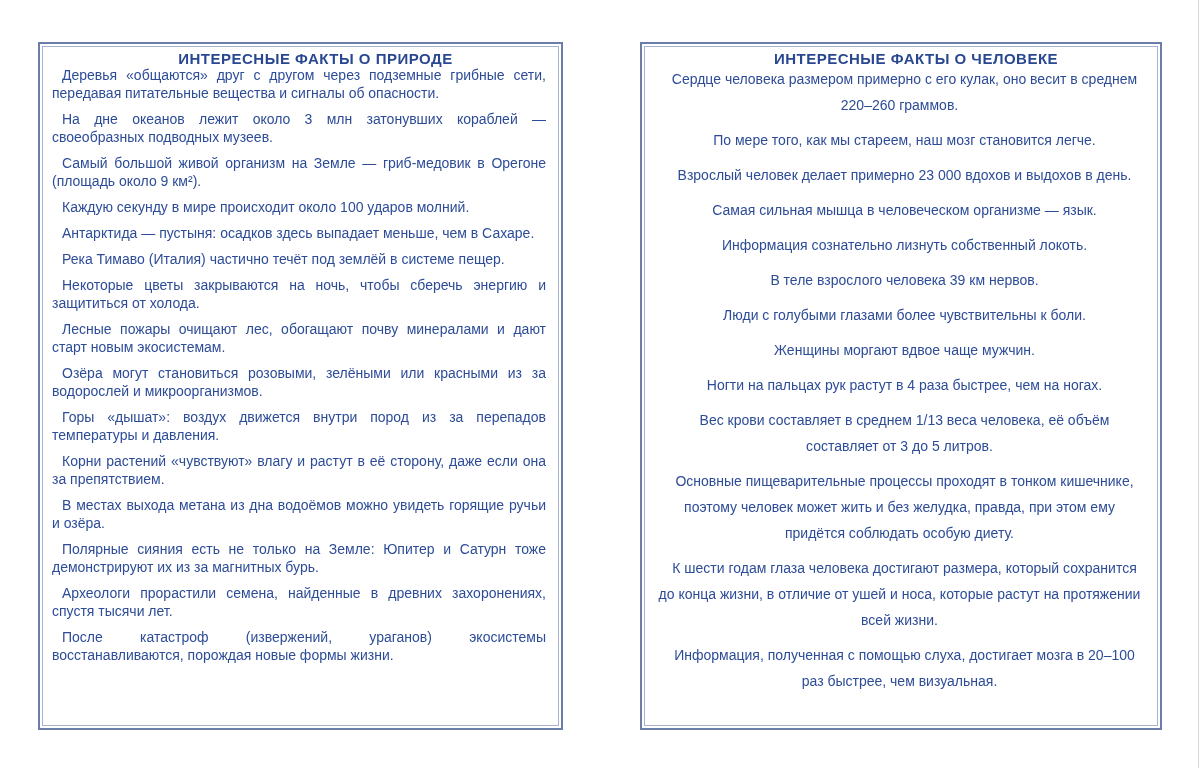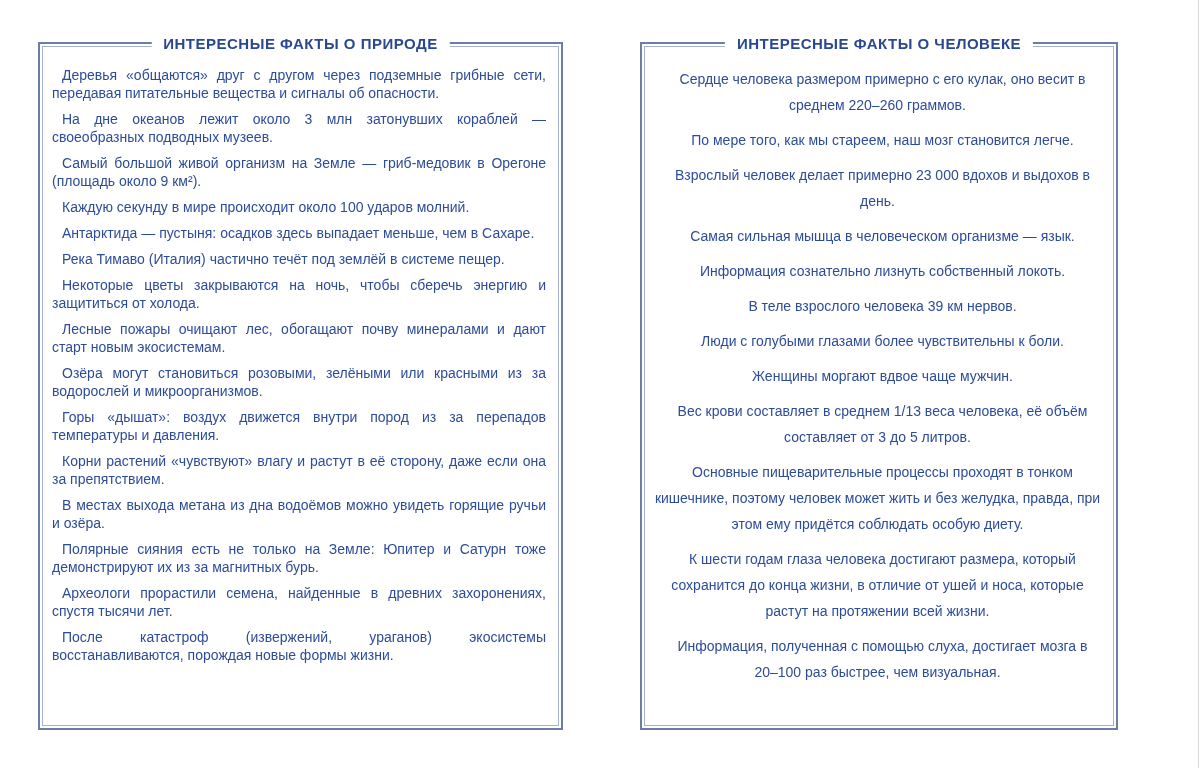--- a/index.html
+++ b/index.html
@@ -27,33 +27,33 @@
   }
   .panel {
     position: absolute;
     top: 42px;
     height: 688px;
     border: 2px solid #6a7ea9;
     background: #ffffff;
     box-sizing: border-box;
   }
   .panel-left  { left: 38px;  width: 525px; }
-  .panel-right { left: 640px; width: 478px; }
+  .panel-right { left: 640px; width: 522px; }
   .inner-frame {
     position: absolute;
     inset: 2px;
     border: 1px solid #a6b2cf;
     pointer-events: none;
   }
   .panel-title {
     position: absolute;
     top: -10px;
     left: 50%;
     transform: translateX(-50%);
-    margin: 0;
+    margin: 15px;
     padding: 0 12px;
     background: #ffffff;
     color: #2a4892;
     font-size: 15px;
     font-weight: bold;
     letter-spacing: 0.5px;
     white-space: nowrap;
     line-height: 20px;
     z-index: 2;
   }
@@ -114,20 +114,21 @@
     <h2 class="panel-title">ИНТЕРЕСНЫЕ ФАКТЫ О ЧЕЛОВЕКЕ</h2>
     <div class="panel-body body-human">
         <p>Сердце человека размером примерно с его кулак, оно весит в среднем 220–260 граммов.</p>
         <p>По мере того, как мы стареем, наш мозг становится легче.</p>
         <p>Взрослый человек делает примерно 23 000 вдохов и выдохов в день.</p>
         <p>Самая сильная мышца в человеческом организме — язык.</p>
         <p>Информация сознательно лизнуть собственный локоть.</p>
         <p>В теле взрослого человека 39 км нервов.</p>
         <p>Люди с голубыми глазами более чувствительны к боли.</p>
         <p>Женщины моргают вдвое чаще мужчин.</p>
+        <p>Ногти на пальцах рук растут в 4 раза быстрее, чем на ногах.</p>
         <p>Вес крови составляет в среднем 1/13 веса человека, её объём составляет от 3 до 5 литров.</p>
         <p>Основные пищеварительные процессы проходят в тонком кишечнике, поэтому человек может жить и без желудка, правда, при этом ему придётся соблюдать особую диету.</p>
         <p>К шести годам глаза человека достигают размера, который сохранится до конца жизни, в отличие от ушей и носа, которые растут на протяжении всей жизни.</p>
         <p>Информация, полученная с помощью слуха, достигает мозга в 20–100 раз быстрее, чем визуальная.</p>
       </div>
   </section>
 
 </div>
 
 </body></html>

